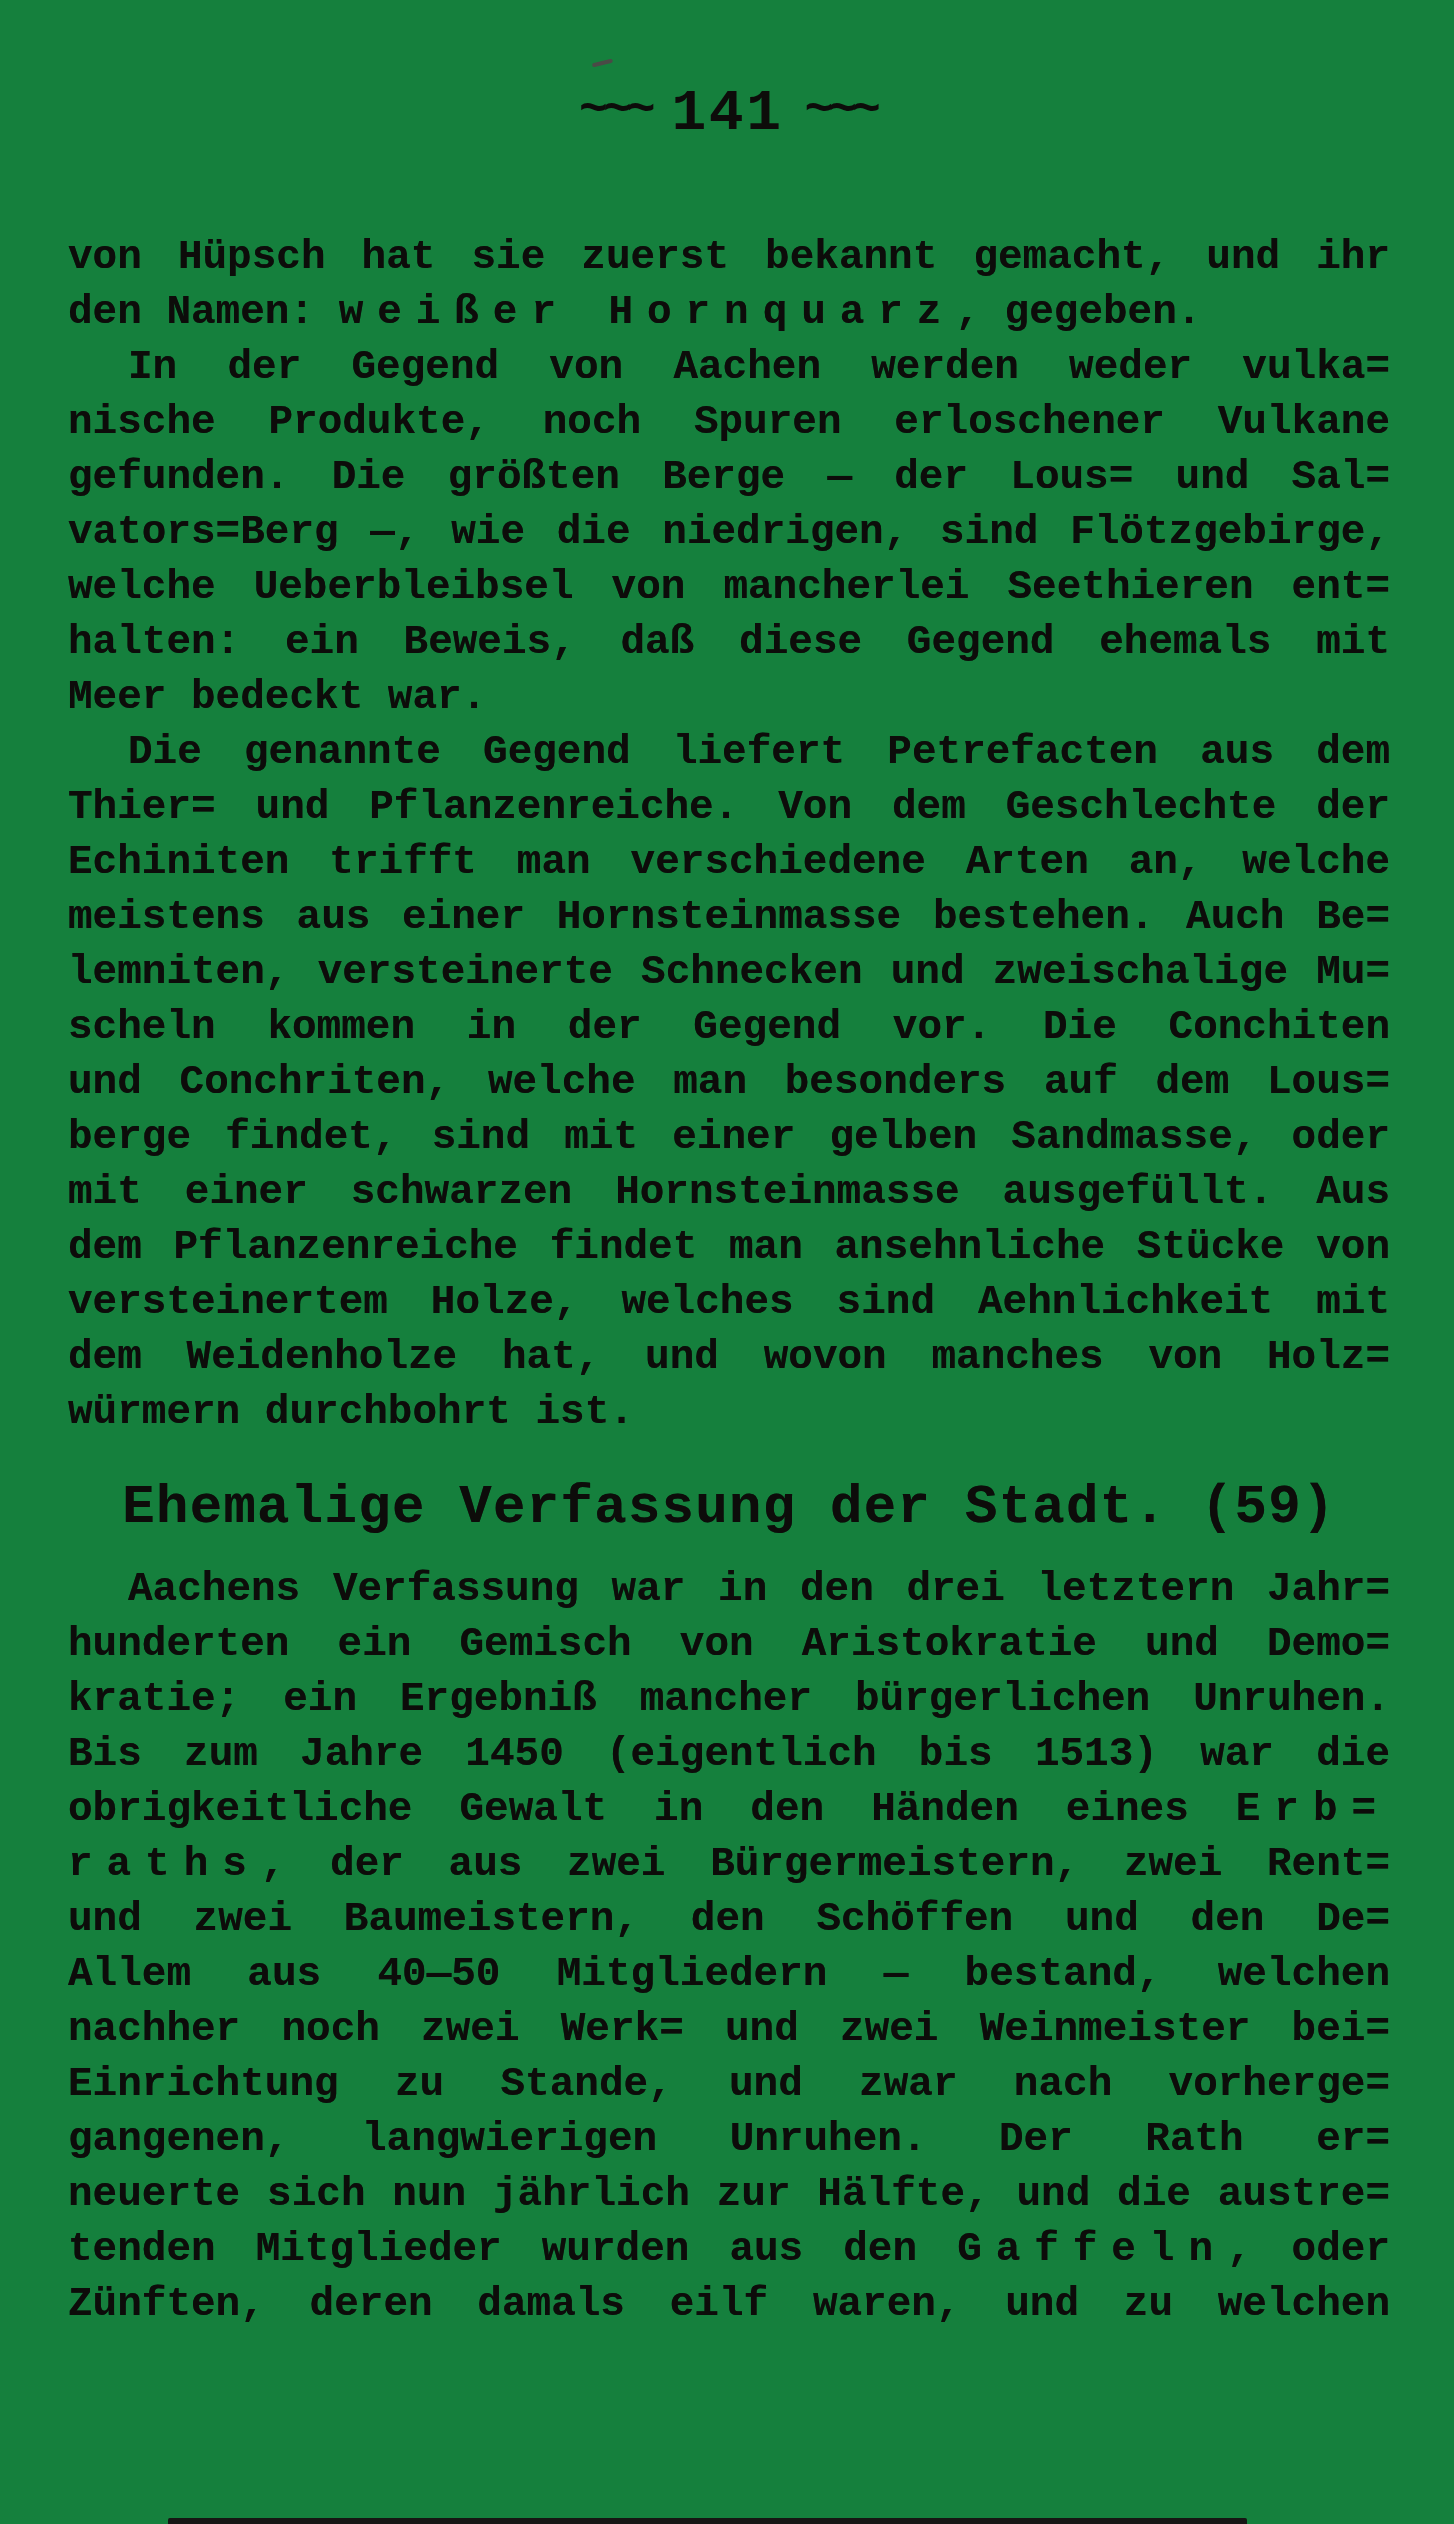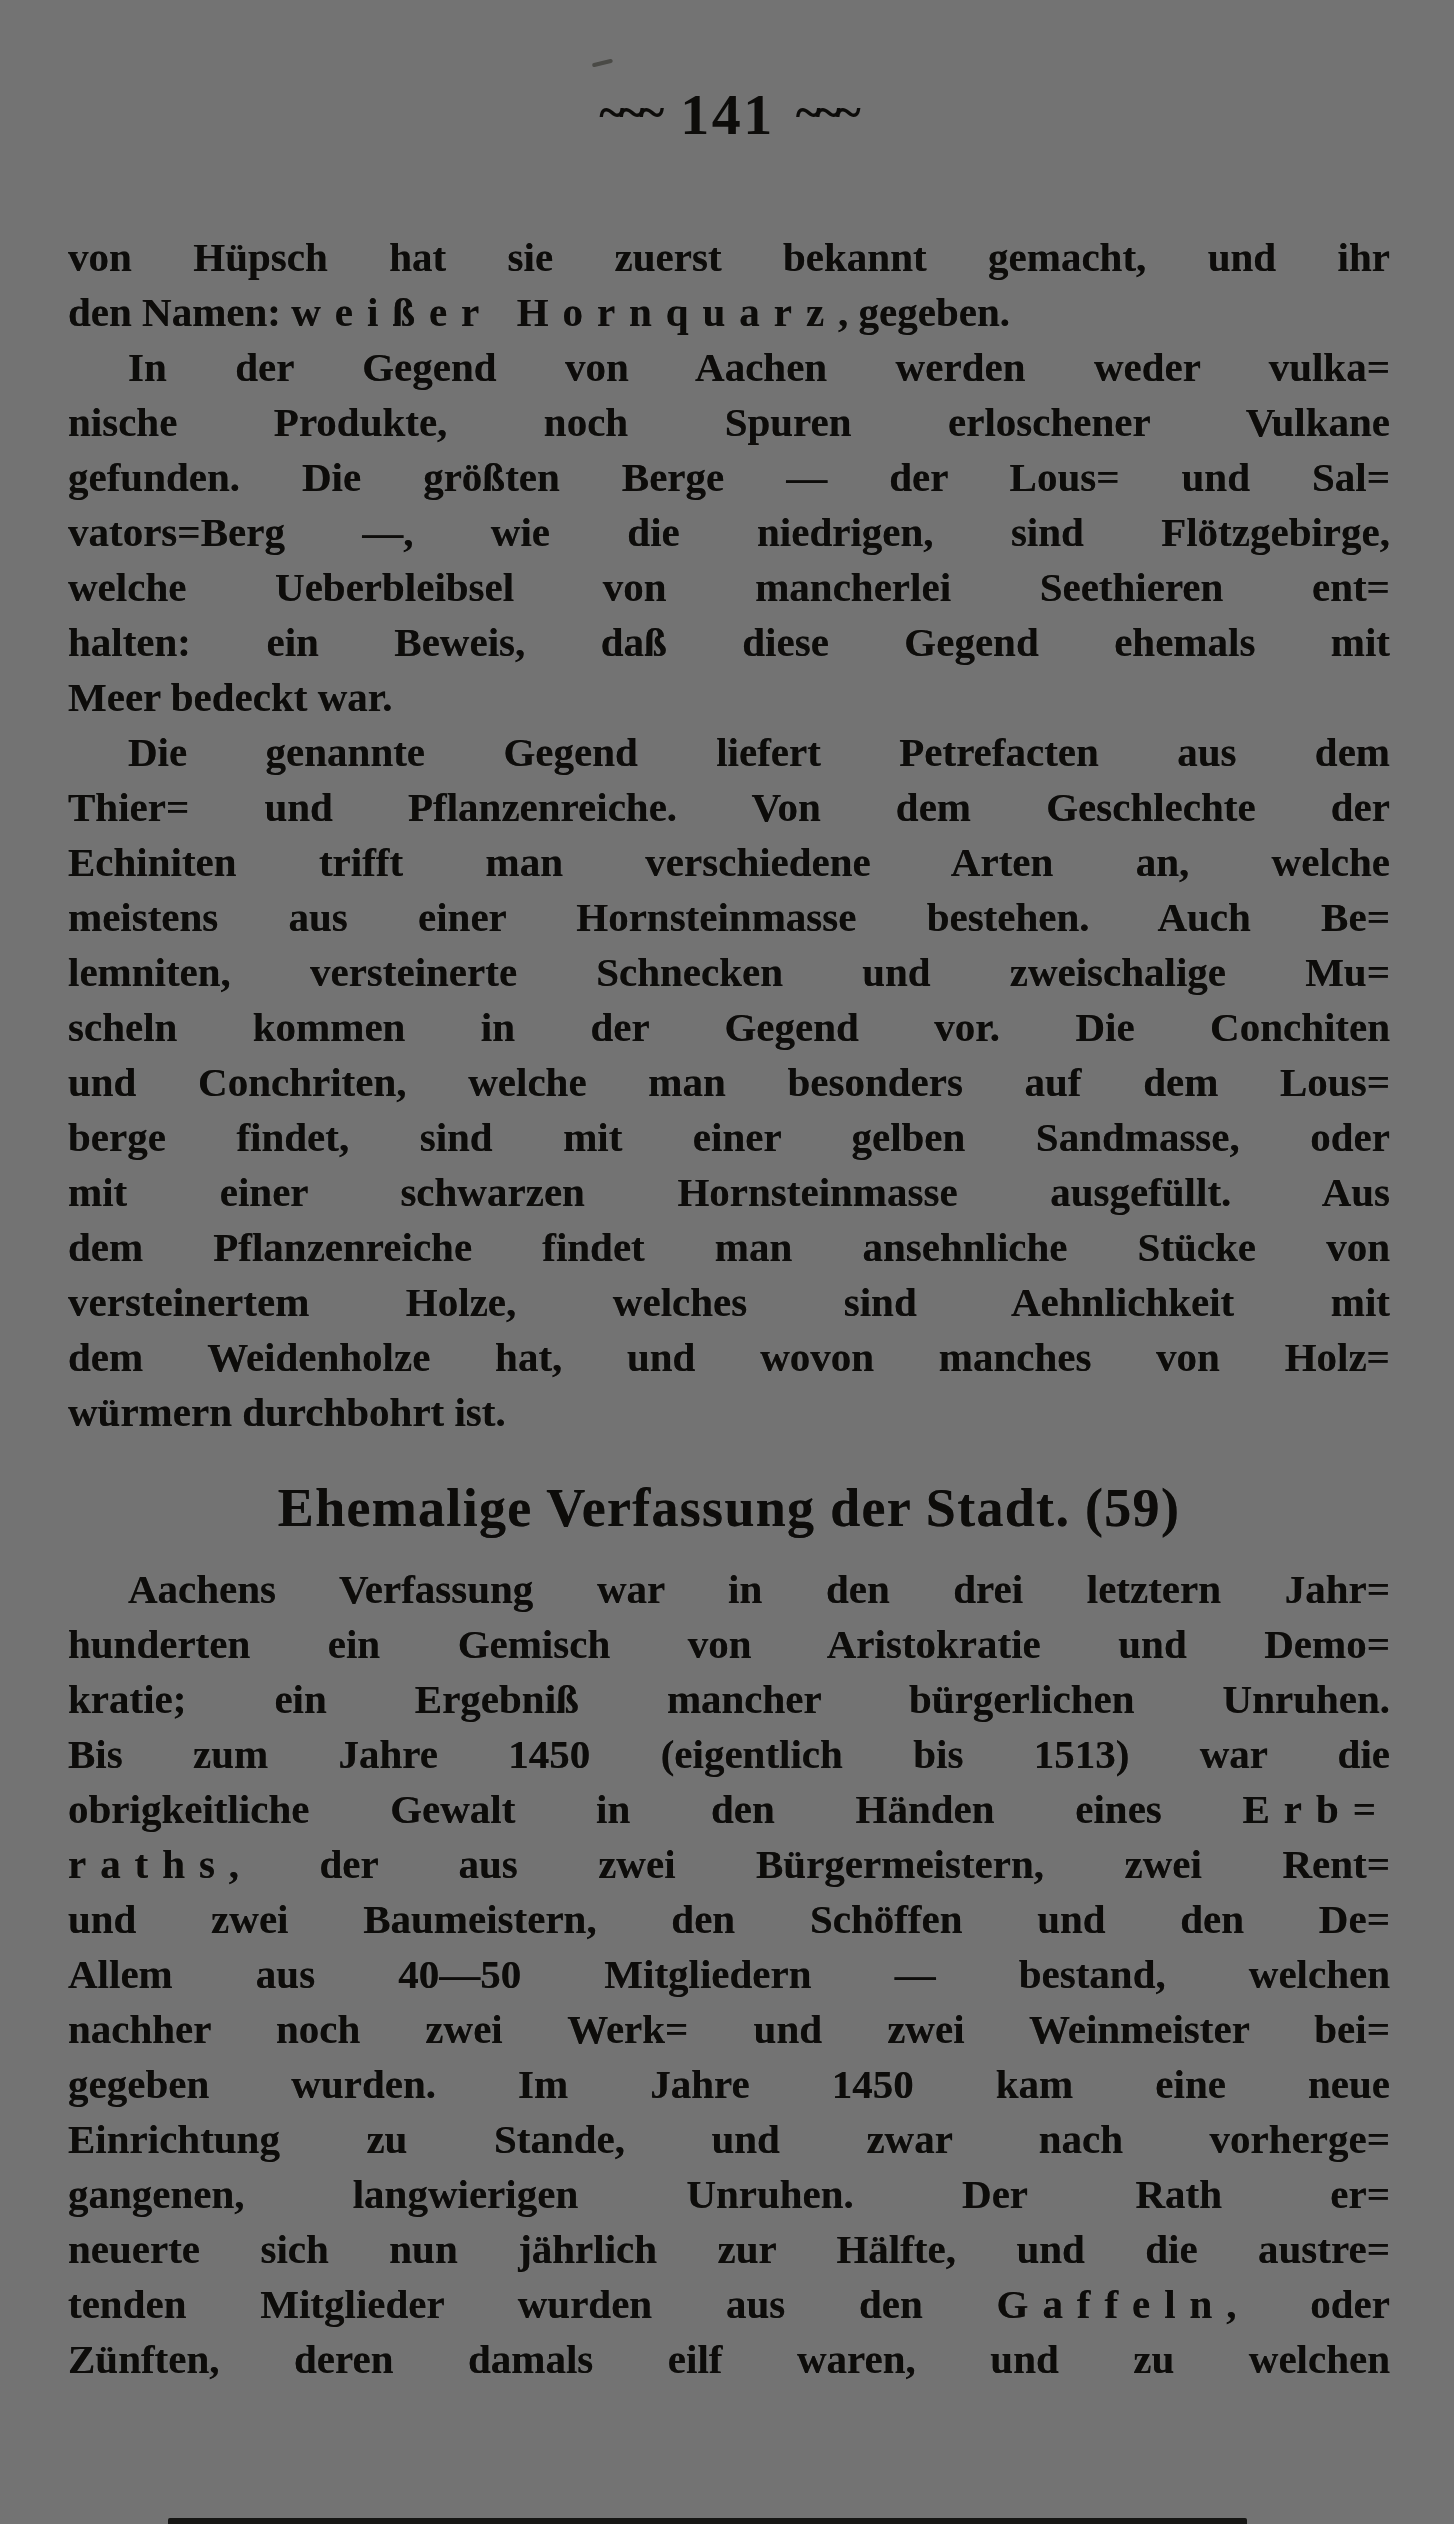--- a/index.html
+++ b/index.html
@@ -1,20 +1,20 @@
 <!DOCTYPE html>
 <html style="font-size:10px"><head>
 <meta charset="utf-8">
 <style>
   html,body{margin:0;padding:0;background:#d9d9d6;}
   .page{
     position:relative;
     width:1455px;height:2525px;
-    background:#737373;
-    font-family:Liberation Serif, serif;
+    background:#15803d;
+    font-family:Liberation Mono, monospace;
     color:#0d0c0a;
     overflow:hidden;
   }
   .pagehead{
     position:absolute;top:81px;left:0;width:100%;
     text-align:center;font-weight:bold;
     white-space:nowrap;
   }
   .pagehead .orn{
     font-size:48px;letter-spacing:-5px;
@@ -100,21 +100,20 @@
       <div class="block paragraph">
         <div class="line"><span>Aachens Verfassung war in den drei letztern Jahr=</span></div>
         <div class="line"><span>hunderten ein Gemisch von Aristokratie und Demo=</span></div>
         <div class="line"><span>kratie; ein Ergebniß mancher bürgerlichen Unruhen.</span></div>
         <div class="line"><span>Bis zum Jahre 1450 (eigentlich bis 1513) war die</span></div>
         <div class="line"><span>obrigkeitliche Gewalt in den Händen eines </span><span class="sperr">Erb=</span></div>
         <div class="line"><span class="sperr">raths</span><span>, der aus zwei Bürgermeistern, zwei Rent=</span></div>
         <div class="line"><span>und zwei Baumeistern, den Schöffen und den De=</span></div>
         <div class="line"><span>Allem aus 40—50 Mitgliedern — bestand, welchen</span></div>
         <div class="line"><span>nachher noch zwei Werk= und zwei Weinmeister bei=</span></div>
-        <div class="line"><span>gegeben wurden. Im Jahre 1450 kam eine neue</span></div>
         <div class="line"><span>Einrichtung zu Stande, und zwar nach vorherge=</span></div>
         <div class="line"><span>gangenen, langwierigen Unruhen. Der Rath er=</span></div>
         <div class="line"><span>neuerte sich nun jährlich zur Hälfte, und die austre=</span></div>
         <div class="line"><span>tenden Mitglieder wurden aus den </span><span class="sperr">Gaffeln</span><span>, oder</span></div>
         <div class="line"><span>Zünften, deren damals eilf waren, und zu welchen</span></div>
       </div>
     </div>
 
   <div class="scanline"></div>
 </div>

